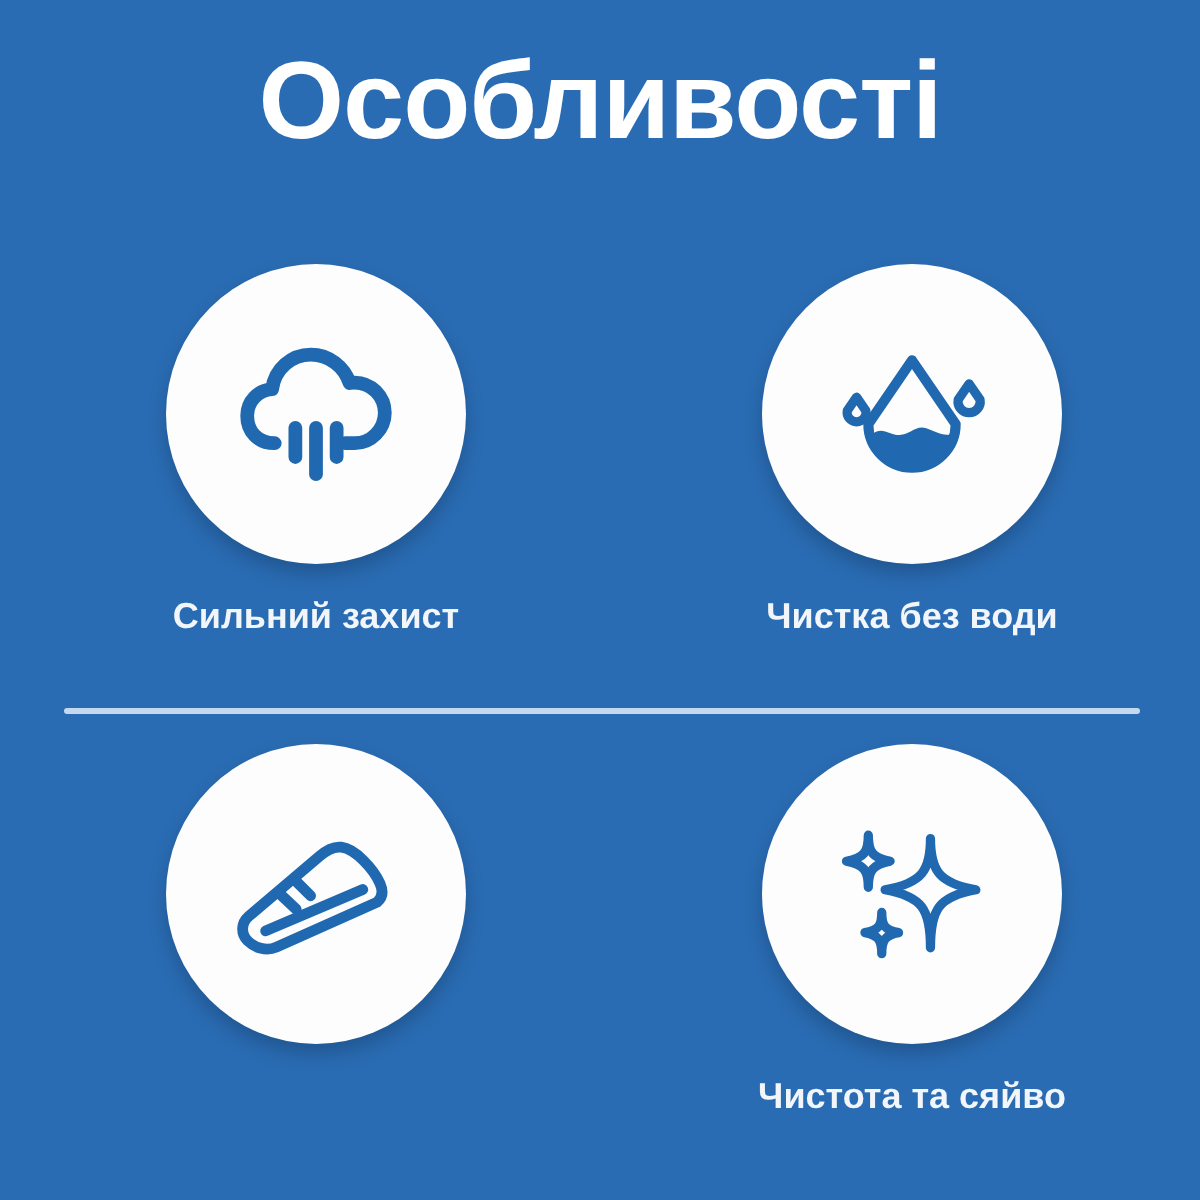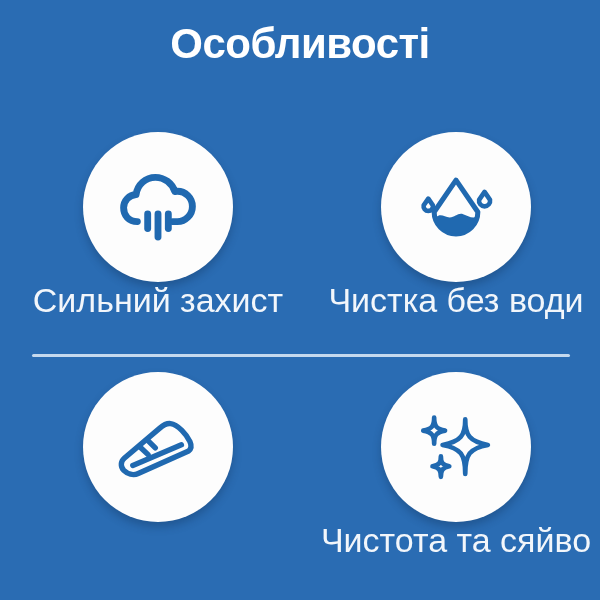--- a/index.html
+++ b/index.html
@@ -27,21 +27,21 @@
   .title-area {
     position: absolute;
     top: 22px;
     left: 0;
     width: 600px;
     text-align: center;
   }
   .page-title {
     margin: 0;
     color: #ffffff;
-    font-size: 42px;
+    font-size: 55px;
     font-weight: bold;
     letter-spacing: -0.5px;
     line-height: 1.05;
     white-space: nowrap;
   }
 
   
   .features {
     position: absolute;
     top: 132px;
@@ -69,24 +69,24 @@
     display: flex;
     align-items: center;
     justify-content: center;
     box-sizing: border-box;
   }
   .badge svg {
     display: block;
   }
 
   .feature-label {
-    margin-top: 0;
+    margin-top: 17px;
     color: #f2f6fb;
-    font-size: 34px;
-    font-weight: 400;
+    font-size: 18px;
+    font-weight: 700;
     line-height: 1.1;
     white-space: nowrap;
   }
 
   
   .divider {
     position: absolute;
     left: 32px;
     top: 354px;
     width: 538px;

